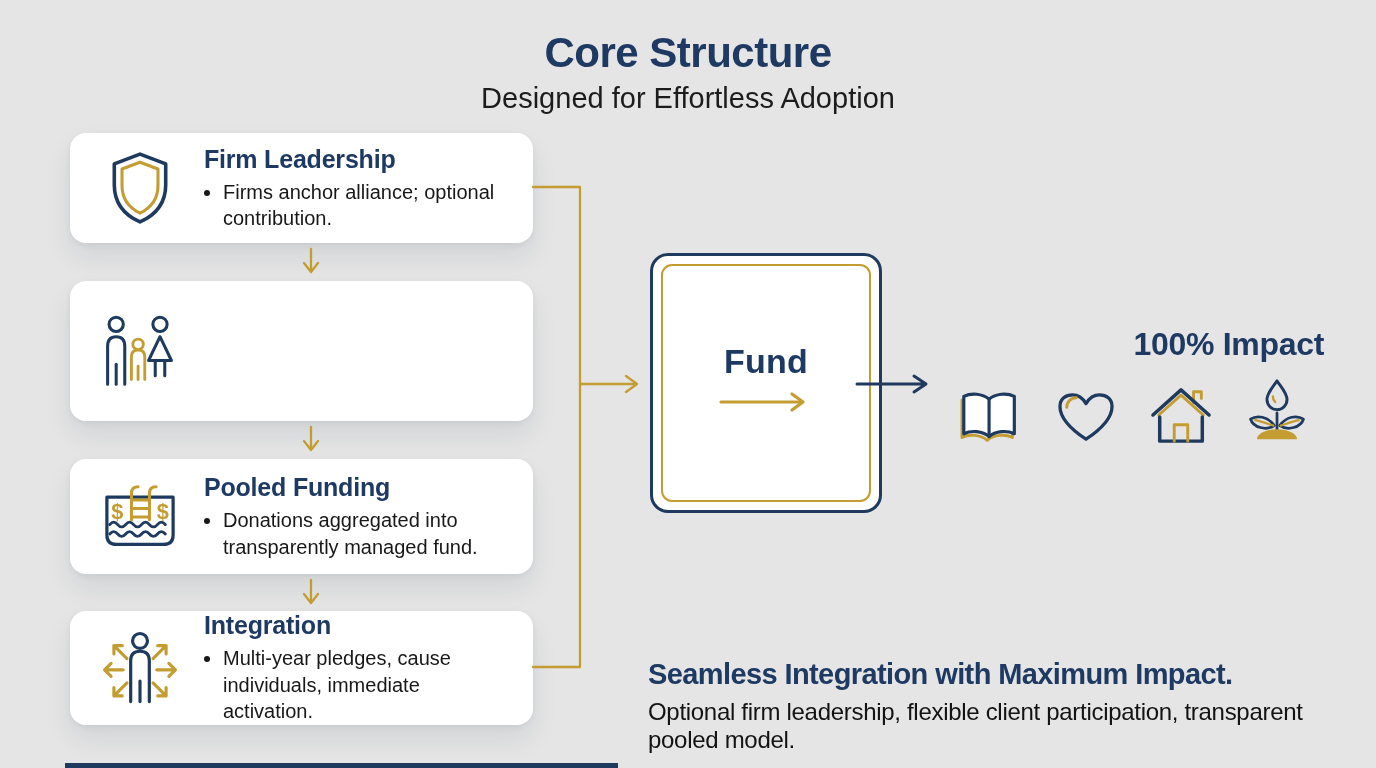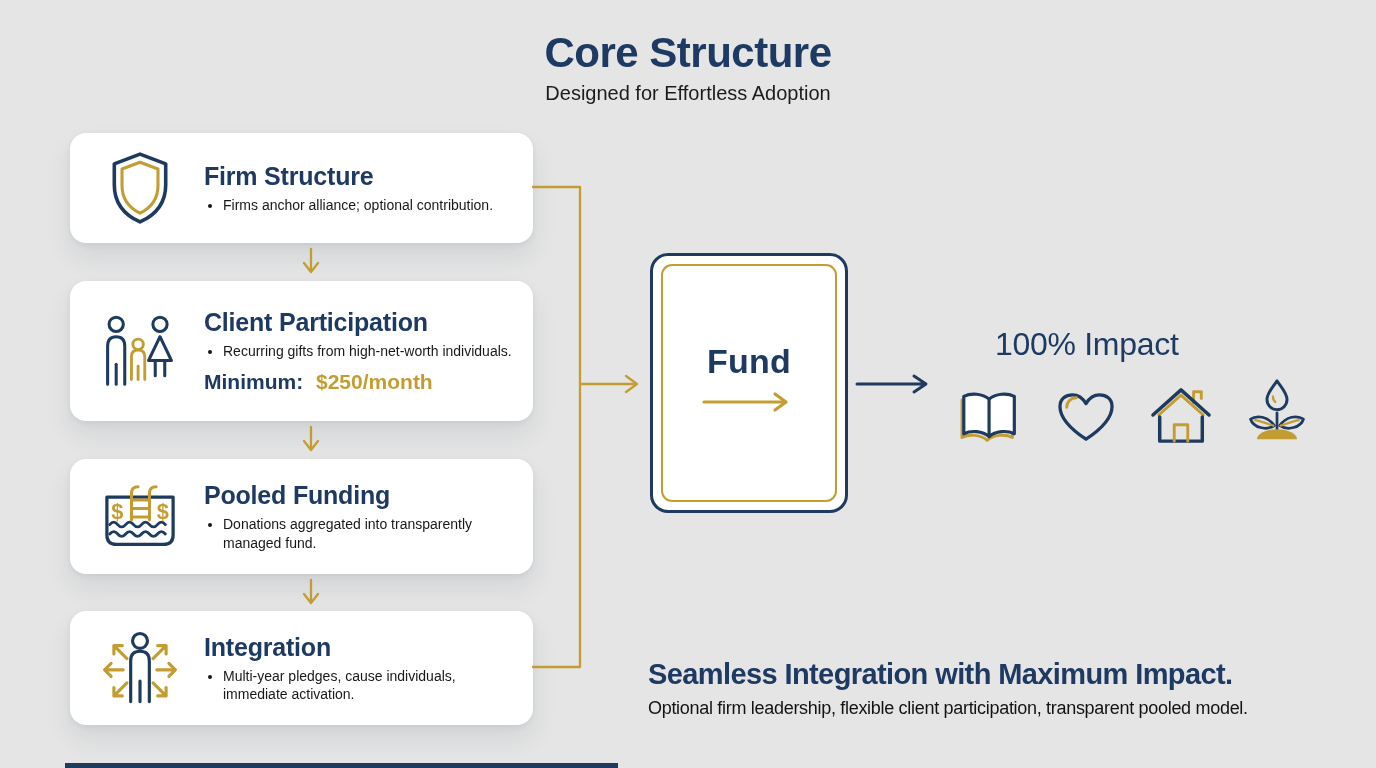--- a/index.html
+++ b/index.html
@@ -2,59 +2,59 @@
 <html><head>
 <meta charset="utf-8">
 <style>
   html,body{margin:0;padding:0;background:#ffffff;}
   .canvas{
     position:relative;width:1376px;height:768px;background:#e5e5e5;overflow:hidden;
     font-family:"Liberation Sans",sans-serif;color:#191919;
   }
   .header{position:absolute;left:0;right:0;top:30px;text-align:center;}
   .page-title{font-size:42px;font-weight:bold;color:#1e3a63;letter-spacing:-.5px;margin:0;line-height:1.1;}
-  .page-subtitle{font-size:20px;font-weight:500;color:#1c1c1c;margin:6px 0 0 0;}
+  .page-subtitle{font-size:29px;font-weight:500;color:#1c1c1c;margin:6px 0 0 0;}
 
   .card{
     position:absolute;left:70px;width:463px;background:#ffffff;border-radius:16px;
     box-shadow:0 14px 26px rgba(25,40,70,.09),0 2px 6px rgba(25,40,70,.06);
     display:flex;align-items:center;gap:18px;padding:0 20px 0 24px;box-sizing:border-box;
   }
   .card-1{top:133px;height:110px;}
   .card-2{top:281px;height:140px;}
   .card-3{top:459px;height:115px;}
   .card-4{top:611px;height:114px;}
   .card-icon{flex:0 0 92px;display:flex;justify-content:center;align-items:center;}
   .card-body{flex:1;}
   .card-title{font-size:25px;font-weight:bold;color:#1e3a63;letter-spacing:-.2px;margin:0 0 5px 0;}
   .card-bullets{margin:0;padding-left:19px;}
-  .card-bullets li{font-size:14px;line-height:1.32;color:#181818;}
+  .card-bullets li{font-size:20px;line-height:1.32;color:#181818;}
   .min-line{margin-top:9px;font-size:21px;font-weight:bold;}
   .min-label{color:#1e3a63;}
   .min-value{color:#c49d32;margin-left:7px;}
 
   .fund-box{
-    position:absolute;left:650px;top:253px;width:198px;height:260px;box-sizing:border-box;
+    position:absolute;left:650px;top:253px;width:232px;height:260px;box-sizing:border-box;
     border:3.5px solid #1e3a5f;border-radius:18px;padding:8px;background:#fff;
   }
   .fund-inner{
     width:100%;height:100%;box-sizing:border-box;border:2.5px solid #c49d32;border-radius:11px;
     display:flex;flex-direction:column;justify-content:center;align-items:center;
   }
   .fund-label{font-size:34px;font-weight:bold;color:#1e3a63;letter-spacing:.2px;margin-top:-12px;}
   .fund-arrow{margin-top:10px;}
 
-  .impact-title{position:absolute;left:995px;top:326px;width:300px;text-align:left;
-    font-size:32px;font-weight:normal;color:#1e3a63;letter-spacing:-.3px;}
+  .impact-title{position:absolute;left:1024px;top:326px;width:300px;text-align:right;
+    font-size:32px;font-weight:bold;color:#1e3a63;letter-spacing:-.3px;}
   .impact-icons{position:absolute;left:958px;top:370px;width:350px;height:75px;
     display:flex;justify-content:space-between;align-items:flex-end;}
 
   .footer{position:absolute;left:648px;top:620px;width:680px;margin-top:38px;}
   .footer-headline{font-size:29px;font-weight:bold;color:#1e3a63;letter-spacing:-.6px;margin:0;}
-  .footer-subtext{font-size:18px;color:#131313;letter-spacing:-.3px;margin:7px 0 0 0;}
+  .footer-subtext{font-size:24px;color:#131313;letter-spacing:-.3px;margin:7px 0 0 0;}
 
   .bottom-bar{position:absolute;left:65px;top:763px;width:553px;height:5px;background:#1e3a5f;}
 
   .overlay{position:absolute;left:0;top:0;pointer-events:none;}
   svg{display:block;}
 </style>
 </head>
 <body>
 
 <div class="canvas">
@@ -65,50 +65,40 @@
   </div>
 
   <div class="card card-1">
     <div class="card-icon">
       <svg width="66" height="74" viewBox="0 0 64 72" fill="none" stroke-linecap="round" stroke-linejoin="round">
         <path d="M32 3 L57 12.5 V33 C57 51.5 46.5 62.5 32 69 C17.5 62.5 7 51.5 7 33 V12.5 Z" stroke="#1e3a5f" stroke-width="3.5"></path>
         <path d="M32 11 L49.5 17.5 V33.5 C49.5 47 42 55.5 32 60.5 C22 55.5 14.5 47 14.5 33.5 V17.5 Z" stroke="#c49d32" stroke-width="3"></path>
       </svg>
     </div>
     <div class="card-body">
-      <div class="card-title">Firm Structure</div>
+      <div class="card-title">Firm Leadership</div>
       <ul class="card-bullets">
         <li>Firms anchor alliance; optional contribution.</li>
       </ul>
     </div>
   </div>
 
   <div class="card card-2">
     <div class="card-icon">
       <svg width="80" height="74" viewBox="0 0 84 76" fill="none" stroke-linecap="round" stroke-linejoin="round">
         <circle cx="17" cy="10" r="7.5" stroke="#1e3a5f" stroke-width="3.2"></circle>
         <path d="M8 73 V33 q0-10 9-10 t9 10 v40" stroke="#1e3a5f" stroke-width="3.2"></path>
         <path d="M17 52 v21" stroke="#1e3a5f" stroke-width="3.2"></path>
         <circle cx="63" cy="10" r="7.5" stroke="#1e3a5f" stroke-width="3.2"></circle>
         <path d="M63 23 L51 48 H75 Z" stroke="#1e3a5f" stroke-width="3.2"></path>
         <path d="M58 48 v16 M68 48 v16" stroke="#1e3a5f" stroke-width="3.2"></path>
         <circle cx="40" cy="31" r="5.5" stroke="#c49d32" stroke-width="3"></circle>
         <path d="M33 68 V44 q0-7 7-7 t7 7 v24" stroke="#c49d32" stroke-width="3"></path>
         <path d="M40 54 v14" stroke="#c49d32" stroke-width="3"></path>
       </svg>
-    </div>
-    <div class="card-body">
-      <div class="card-title">Client Participation</div>
-      <ul class="card-bullets">
-        <li>Recurring gifts from high-net-worth individuals.</li>
-      </ul>
-      <div class="min-line">
-        <span class="min-label">Minimum:</span>
-        <span class="min-value">$250/month</span>
-      </div>
     </div>
   </div>
 
   <div class="card card-3">
     <div class="card-icon">
       <svg width="76" height="70" viewBox="0 0 80 74" fill="none" stroke-linecap="round" stroke-linejoin="round">
         <path d="M5 16 H75 V56 q0 10 -10 10 H15 q-10 0 -10 -10 Z" stroke="#1e3a5f" stroke-width="3.4"></path>
         <path d="M8 45 q4.2 -5 8.4 0 t8.4 0 t8.4 0 t8.4 0 t8.4 0 t8.4 0 t8.4 0" stroke="#1e3a5f" stroke-width="3"></path>
         <path d="M8 55 q4.2 -5 8.4 0 t8.4 0 t8.4 0 t8.4 0 t8.4 0 t8.4 0 t8.4 0" stroke="#1e3a5f" stroke-width="3"></path>
         <path d="M31 40 V12 q0-7 7-7" stroke="#c49d32" stroke-width="3.2"></path>

